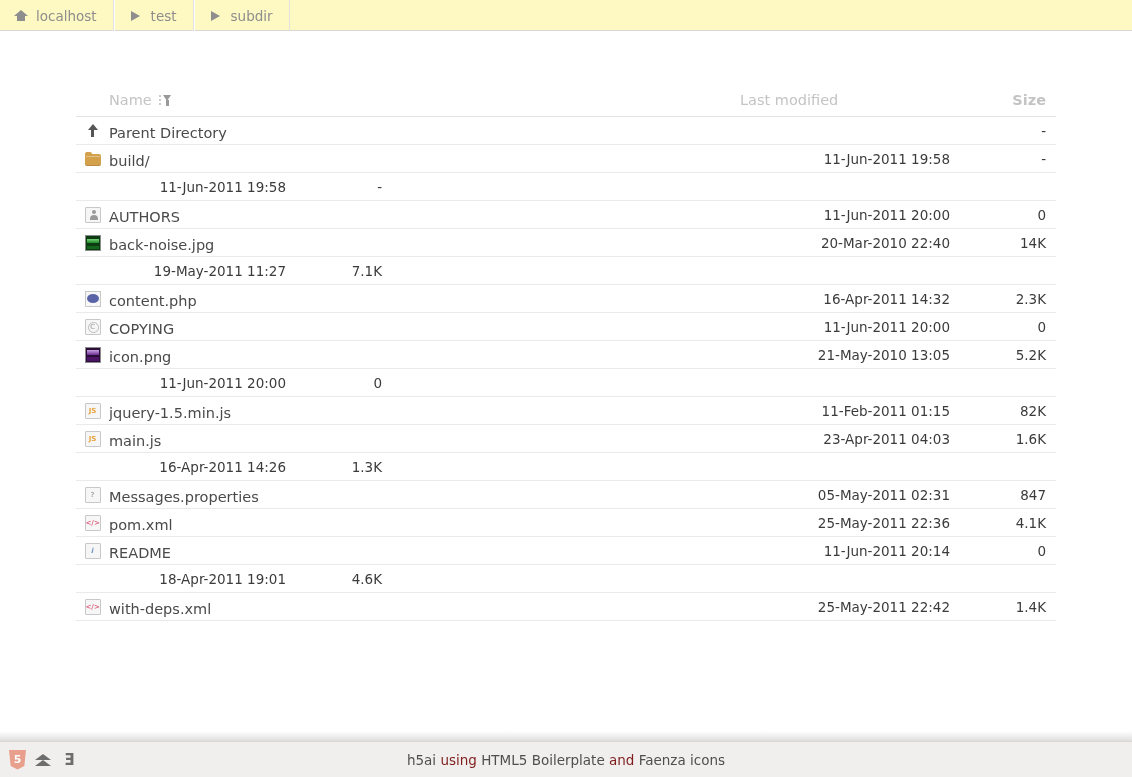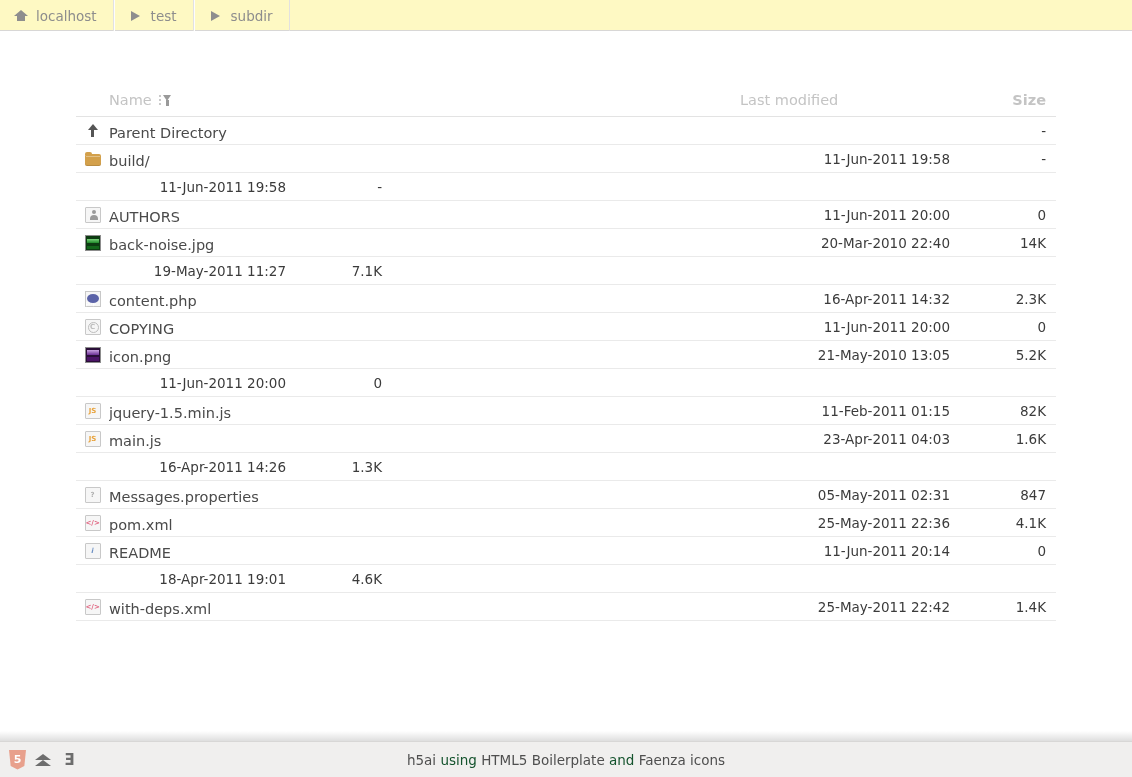--- a/index.html
+++ b/index.html
@@ -506,21 +506,21 @@
     text-align: center;
     transform: scaleX(-1);
     font-family: "DejaVu Sans", "Liberation Sans", sans-serif;
   }
   #footer-text {
     width: 100%;
     text-align: center;
     font-size: 13.5px;
     color: #4f4f4f;
   }
-  #footer-text .muted { color: #14532d; }
+  #footer-text .muted { color: #7f1d1d; }
 </style>
 </head>
 <body>
 
 <div id="topbar">
   <div id="crumbs">
       <a class="crumb">
         <span class="cicon ico-home"></span>
         <span>localhost</span>
       </a>

